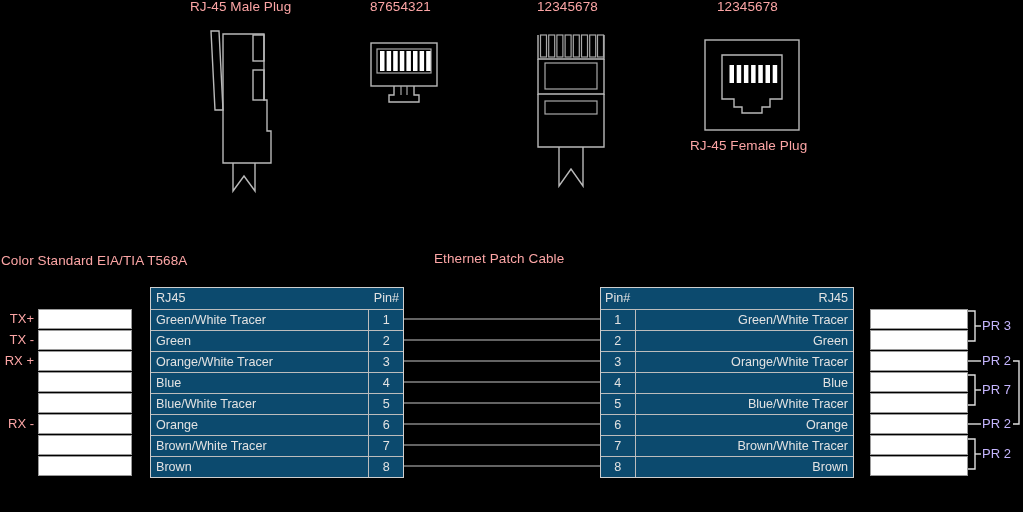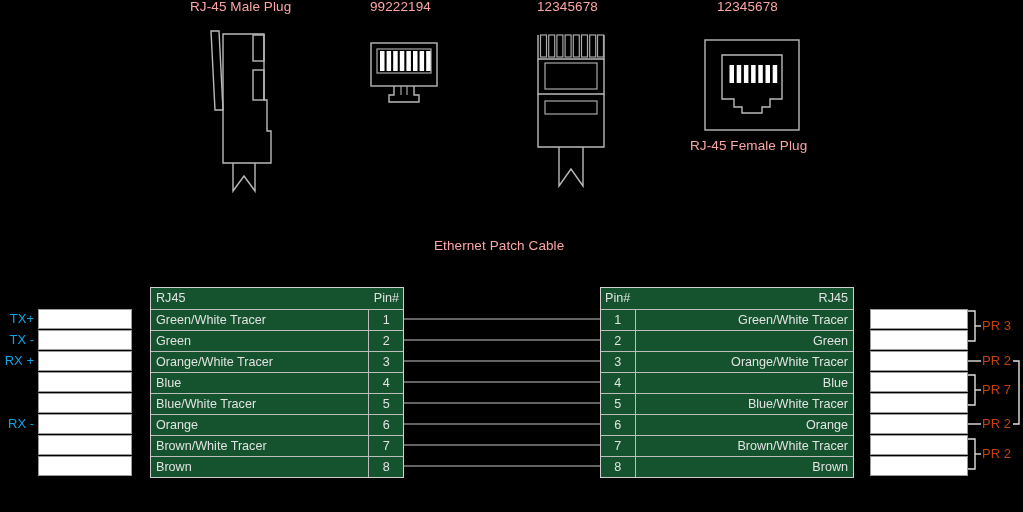--- a/index.html
+++ b/index.html
@@ -31,21 +31,21 @@
   .art svg { display: block; }
   .stroke { fill: none; stroke: #b9b9b9; stroke-width: 1.4; }
   .stroke-thin { fill: none; stroke: #a8a8a8; stroke-width: 1.2; }
   .pin-fill { fill: #ffffff; stroke: none; }
 
   
   .wiretable {
     position: absolute;
     border: 1.6px solid #cfcfcf;
     border-collapse: collapse;
-    background: #14532d;
+    background: #0c4a6e;
   }
   .wiretable table { border-collapse: collapse; width: 100%; }
   .wiretable td {
     height: 21px;
     font-size: 12.6px;
     color: #e2e2e2;
     padding: 0 5px;
     border-top: 1.2px solid #bdbdbd;
     white-space: nowrap;
     line-height: 20px;
@@ -69,44 +69,44 @@
   .cbox {
     position: absolute;
     background: #ffffff;
     border: 1.3px solid #9a9a9a;
     width: 94px; height: 20px;
   }
   .rbox { width: 98px; }
   .side-label {
     position: absolute;
     font-size: 13px;
-    color: #0ea5e9;
+    color: #fca5a5;
     white-space: nowrap;
     text-align: right;
     line-height: 20px;
   }
   .pr-label {
     position: absolute;
     font-size: 13px;
-    color: #c2410c;
+    color: #c4b5fd;
     white-space: nowrap;
     line-height: 14px;
   }
 
   
   #links { position: absolute; left: 0; top: 0; }
 </style>
 </head>
 <body>
 
 <div class="stage">
 
   <div class="caption" style="left:190px; top:-1px;">RJ-45 Male Plug</div>
 
-  <div class="caption" style="left:370px; top:-1px;">99222194</div>
+  <div class="caption" style="left:370px; top:-1px;">87654321</div>
 
   <div class="caption" style="left:537px; top:-1px;">12345678</div>
 
   <div class="caption" style="left:717px; top:-1px;">12345678</div>
 
   <div class="caption" style="left:690px; top:138px;">RJ-45 Female Plug</div>
 
   <div class="art" style="left:200px; top:28px;">
     <svg width="90" height="166" viewBox="0 0 90 166">
 
@@ -177,22 +177,23 @@
       <rect class="pin-fill" x="27.5" y="28" width="4.5" height="18"></rect>
       <rect class="pin-fill" x="34.7" y="28" width="4.5" height="18"></rect>
       <rect class="pin-fill" x="41.9" y="28" width="4.5" height="18"></rect>
       <rect class="pin-fill" x="49.1" y="28" width="4.5" height="18"></rect>
       <rect class="pin-fill" x="56.3" y="28" width="4.5" height="18"></rect>
       <rect class="pin-fill" x="63.5" y="28" width="4.5" height="18"></rect>
       <rect class="pin-fill" x="70.7" y="28" width="4.5" height="18"></rect>
     </svg>
   </div>
 
-
-  <div class="caption" style="left:434px; top:238px;">Ethernet Patch Cable</div>
+  <div class="caption" style="left:1px; top:253px;">Color Standard EIA/TIA T568A</div>
+
+  <div class="caption" style="left:434px; top:251px;">Ethernet Patch Cable</div>
 
   <svg id="links" width="1023" height="512">
     <g stroke="#c6c6c6" stroke-width="1.2" fill="none">
       <line x1="404" y1="319" x2="600" y2="319"></line>
       <line x1="404" y1="340" x2="600" y2="340"></line>
       <line x1="404" y1="361" x2="600" y2="361"></line>
       <line x1="404" y1="382" x2="600" y2="382"></line>
       <line x1="404" y1="403" x2="600" y2="403"></line>
       <line x1="404" y1="424" x2="600" y2="424"></line>
       <line x1="404" y1="445" x2="600" y2="445"></line>

